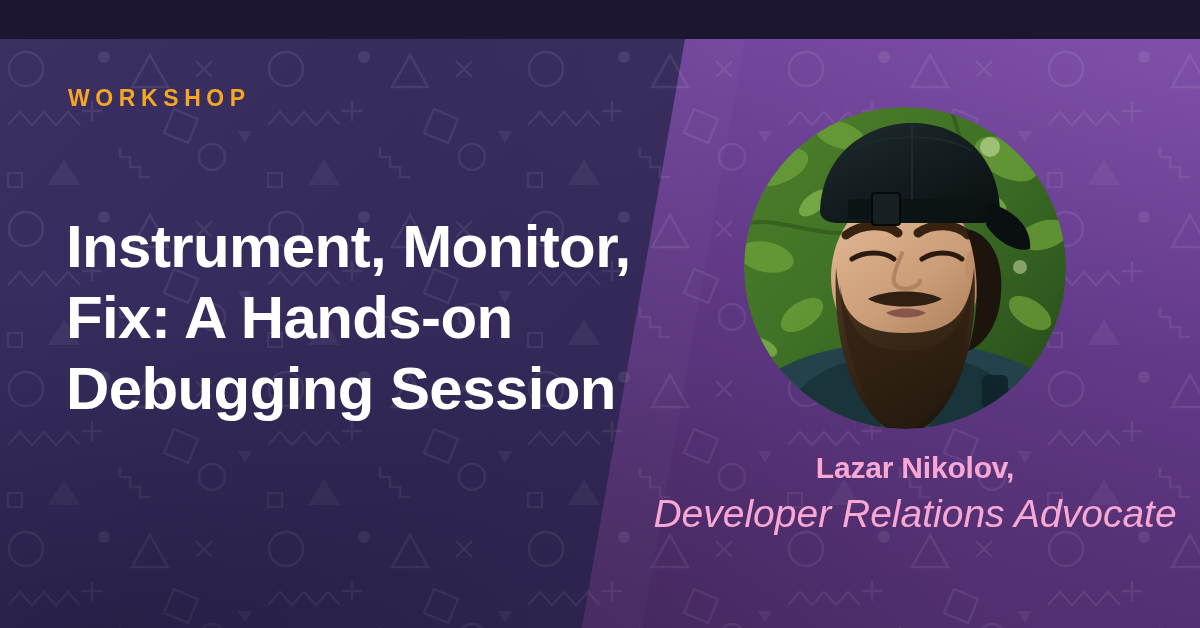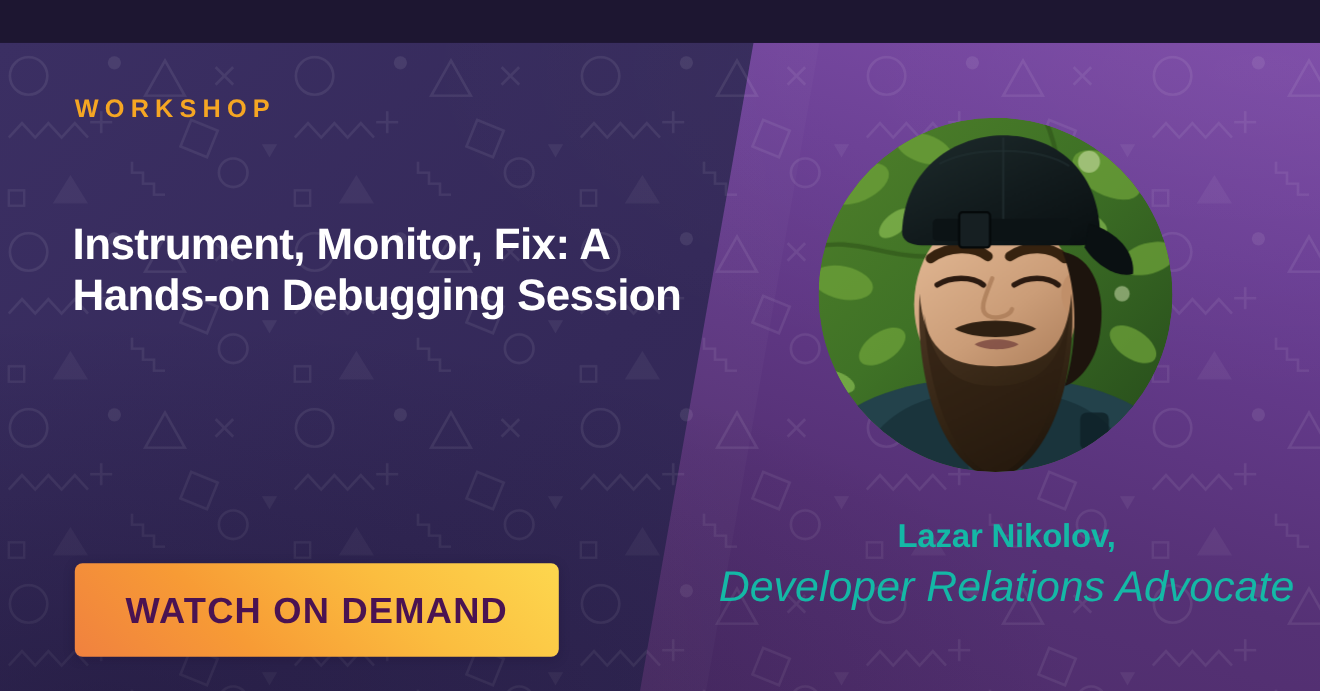--- a/index.html
+++ b/index.html
@@ -68,21 +68,21 @@
     font-weight: bold;
     letter-spacing: 5.6px;
     line-height: 1;
   }
   .headline {
     position: absolute;
     left: 66px;
     top: 133px;
     width: 600px;
     color: #ffffff;
-    font-size: 40px;
+    font-size: 60px;
     font-weight: bold;
     line-height: 1.18;
     letter-spacing: -0.6px;
   }
   .cta {
     position: absolute;
     left: 68px;
     top: 473px;
     width: 440px;
     height: 85px;
@@ -109,24 +109,24 @@
     width: 322px;
     height: 322px;
     border-radius: 50%;
     overflow: hidden;
   }
   .photo svg { display: block; width: 100%; height: 100%; }
 
   .speaker {
     position: absolute;
     left: 645px;
-    top: 431px;
+    top: 411px;
     width: 540px;
     text-align: center;
-    color: #14b8a6;
+    color: #f9a8d4;
   }
   .speaker-name {
     font-size: 30px;
     font-weight: bold;
     line-height: 1.2;
     letter-spacing: -0.2px;
   }
   .speaker-role {
     font-size: 39px;
     font-style: italic;
@@ -170,21 +170,20 @@
         </pattern>
       </defs>
       <rect x="0" y="0" width="1200" height="628" fill="url(#memphis)"></rect>
     </svg>
   </div>
 
   <div class="vignette"></div>
 
   <div class="eyebrow">WORKSHOP</div>
   <h1 class="headline">Instrument, Monitor, Fix: A Hands-on Debugging Session</h1>
-  <button class="cta">WATCH ON DEMAND</button>
 
   <div class="photo">
     <svg viewBox="0 0 322 322" aria-hidden="true">
       <defs>
         <linearGradient id="foliage" x1="0" y1="0" x2="1" y2="1">
           <stop offset="0%" stop-color="#4f7f2a"></stop>
           <stop offset="42%" stop-color="#3f7226"></stop>
           <stop offset="100%" stop-color="#24491a"></stop>
         </linearGradient>
         <linearGradient id="capg" x1="0.1" y1="0" x2="0.9" y2="1">

